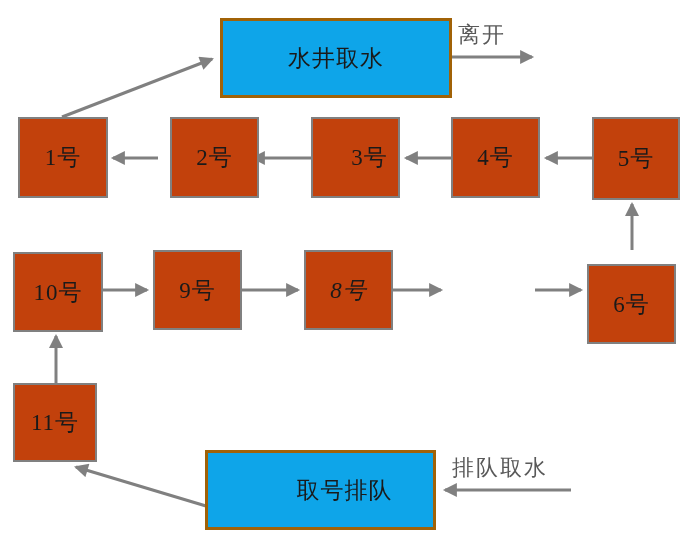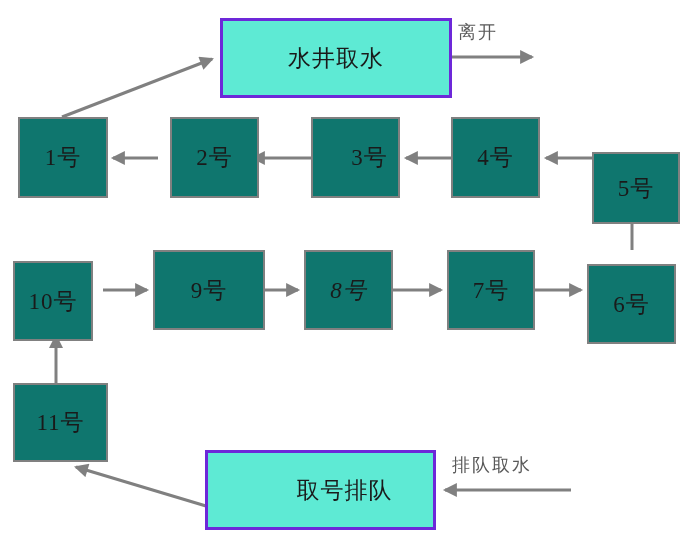--- a/index.html
+++ b/index.html
@@ -5,28 +5,28 @@
   html,body{margin:0;padding:0;}
   body{
     width:692px;height:541px;background:#ffffff;
     font-family:"Liberation Serif","DejaVu Serif",serif;
     position:relative;overflow:hidden;
   }
   .canvas{position:absolute;left:0;top:0;width:692px;height:541px;}
   .node{
     position:absolute;box-sizing:border-box;
     display:flex;align-items:center;justify-content:center;
-    font-size:23px;color:#1a1a1a;background:#0f766e;
+    font-size:23px;color:#1a1a1a;background:#c2410c;
     border:2px solid #808080;letter-spacing:1px;
   }
   .node.gray{
-    background:#5eead4;border:3px solid #6d28d9;
+    background:#0ea5e9;border:3px solid #a16207;
   }
   .free-label{
-    position:absolute;font-size:18px;color:#595959;
+    position:absolute;font-size:22px;color:#595959;
     letter-spacing:2px;white-space:nowrap;
   }
   svg.arrows{position:absolute;left:0;top:0;width:692px;height:541px;pointer-events:none;}
   svg.arrows line{stroke:#808080;stroke-width:3;}
 </style>
 </head>
 <body>
 
 <div class="canvas">
 
@@ -61,27 +61,26 @@
   </svg>
 
   <div class="node gray" style="left:220px;top:18px;width:232px;height:80px;">水井取水</div>
 
   <div class="free-label" style="left:458px;top:20px;">离开</div>
 
   <div class="node" style="left:18px;top:117px;width:90px;height:81px;">1号</div>
   <div class="node" style="left:170px;top:117px;width:89px;height:81px;">2号</div>
   <div class="node" style="left:311px;top:117px;width:89px;height:81px;padding-left:28px;">3号</div>
   <div class="node" style="left:451px;top:117px;width:89px;height:81px;">4号</div>
-  <div class="node" style="left:592px;top:117px;width:88px;height:72px;margin-top:35px;">5号</div>
+  <div class="node" style="left:592px;top:117px;width:88px;height:83px;">5号</div>
 
-  <div class="node" style="left:13px;top:261px;width:80px;height:80px;">10号</div>
-  <div class="node" style="left:153px;top:250px;width:112px;height:80px;">9号</div>
+  <div class="node" style="left:13px;top:252px;width:90px;height:80px;">10号</div>
+  <div class="node" style="left:153px;top:250px;width:89px;height:80px;">9号</div>
   <div class="node" style="left:304px;top:250px;width:89px;height:80px;font-style:italic;">8号</div>
-  <div class="node" style="left:447px;top:250px;width:88px;height:80px;">7号</div>
   <div class="node" style="left:587px;top:264px;width:89px;height:80px;">6号</div>
 
-  <div class="node" style="left:13px;top:383px;width:95px;height:79px;">11号</div>
+  <div class="node" style="left:13px;top:383px;width:84px;height:79px;">11号</div>
 
   <div class="node gray" style="left:205px;top:450px;width:231px;height:80px;padding-left:48px;">取号排队</div>
 
   <div class="free-label" style="left:452px;top:453px;">排队取水</div>
 
 </div>
 
 </body></html>

